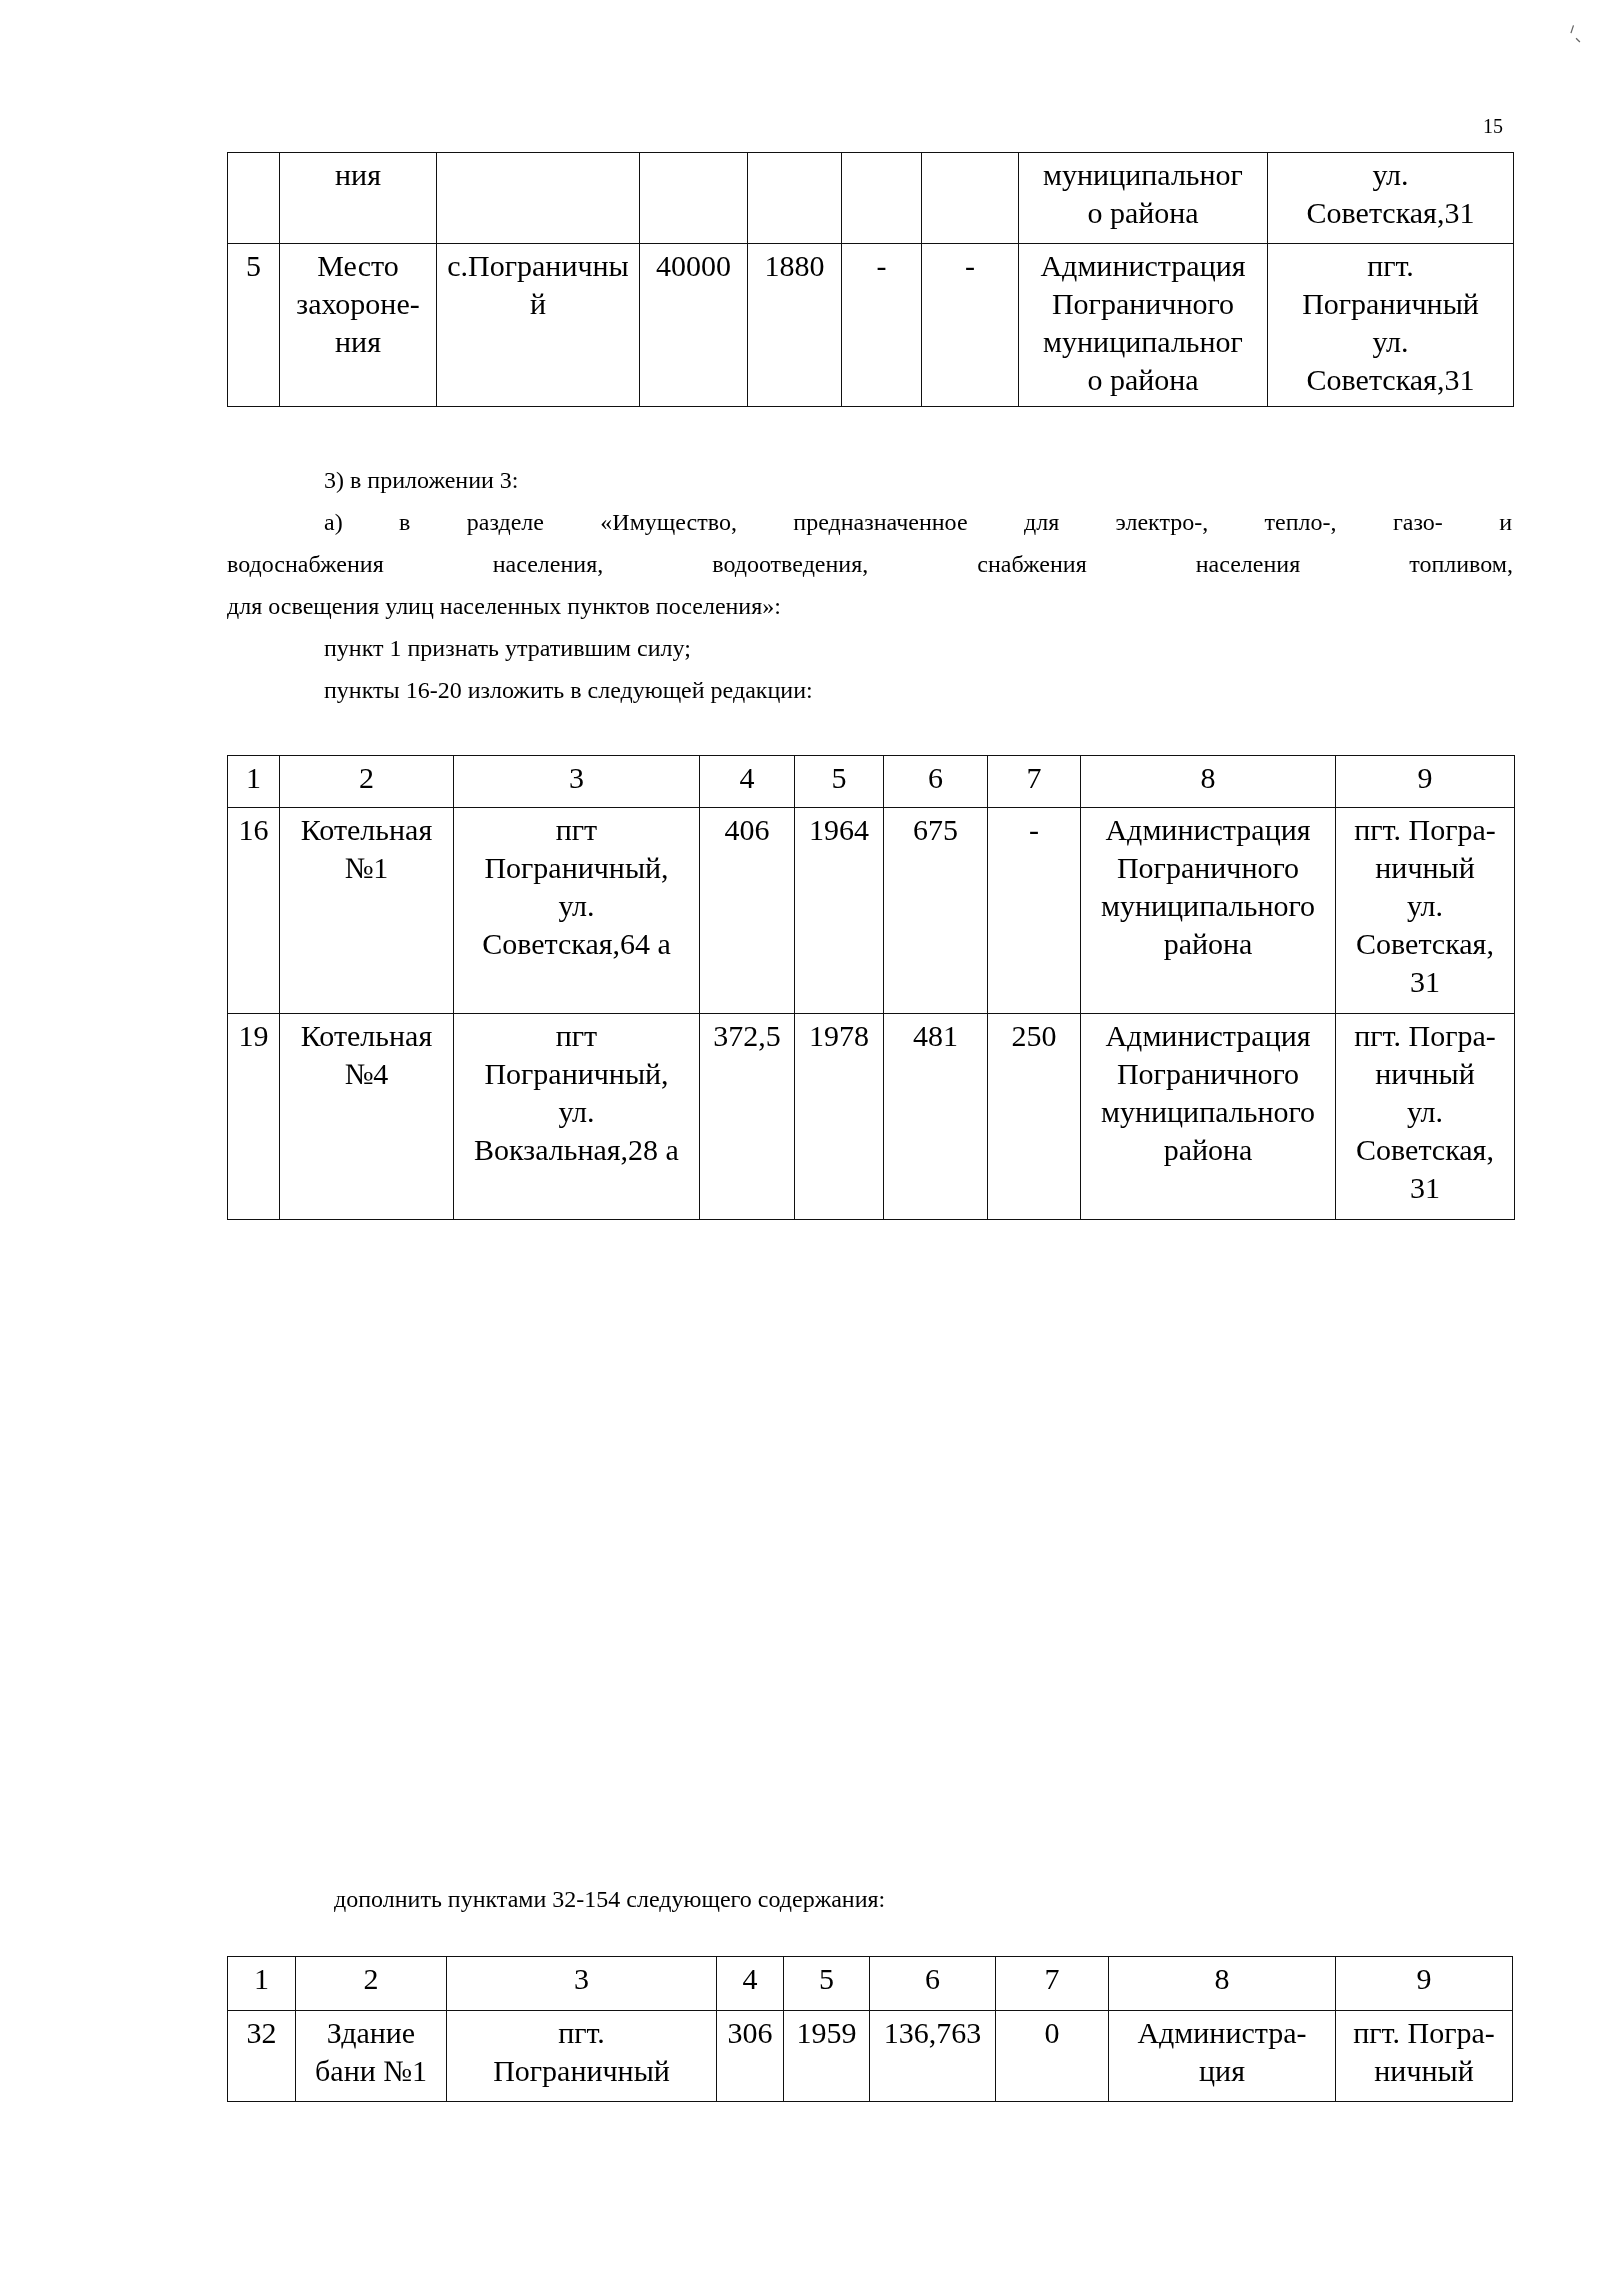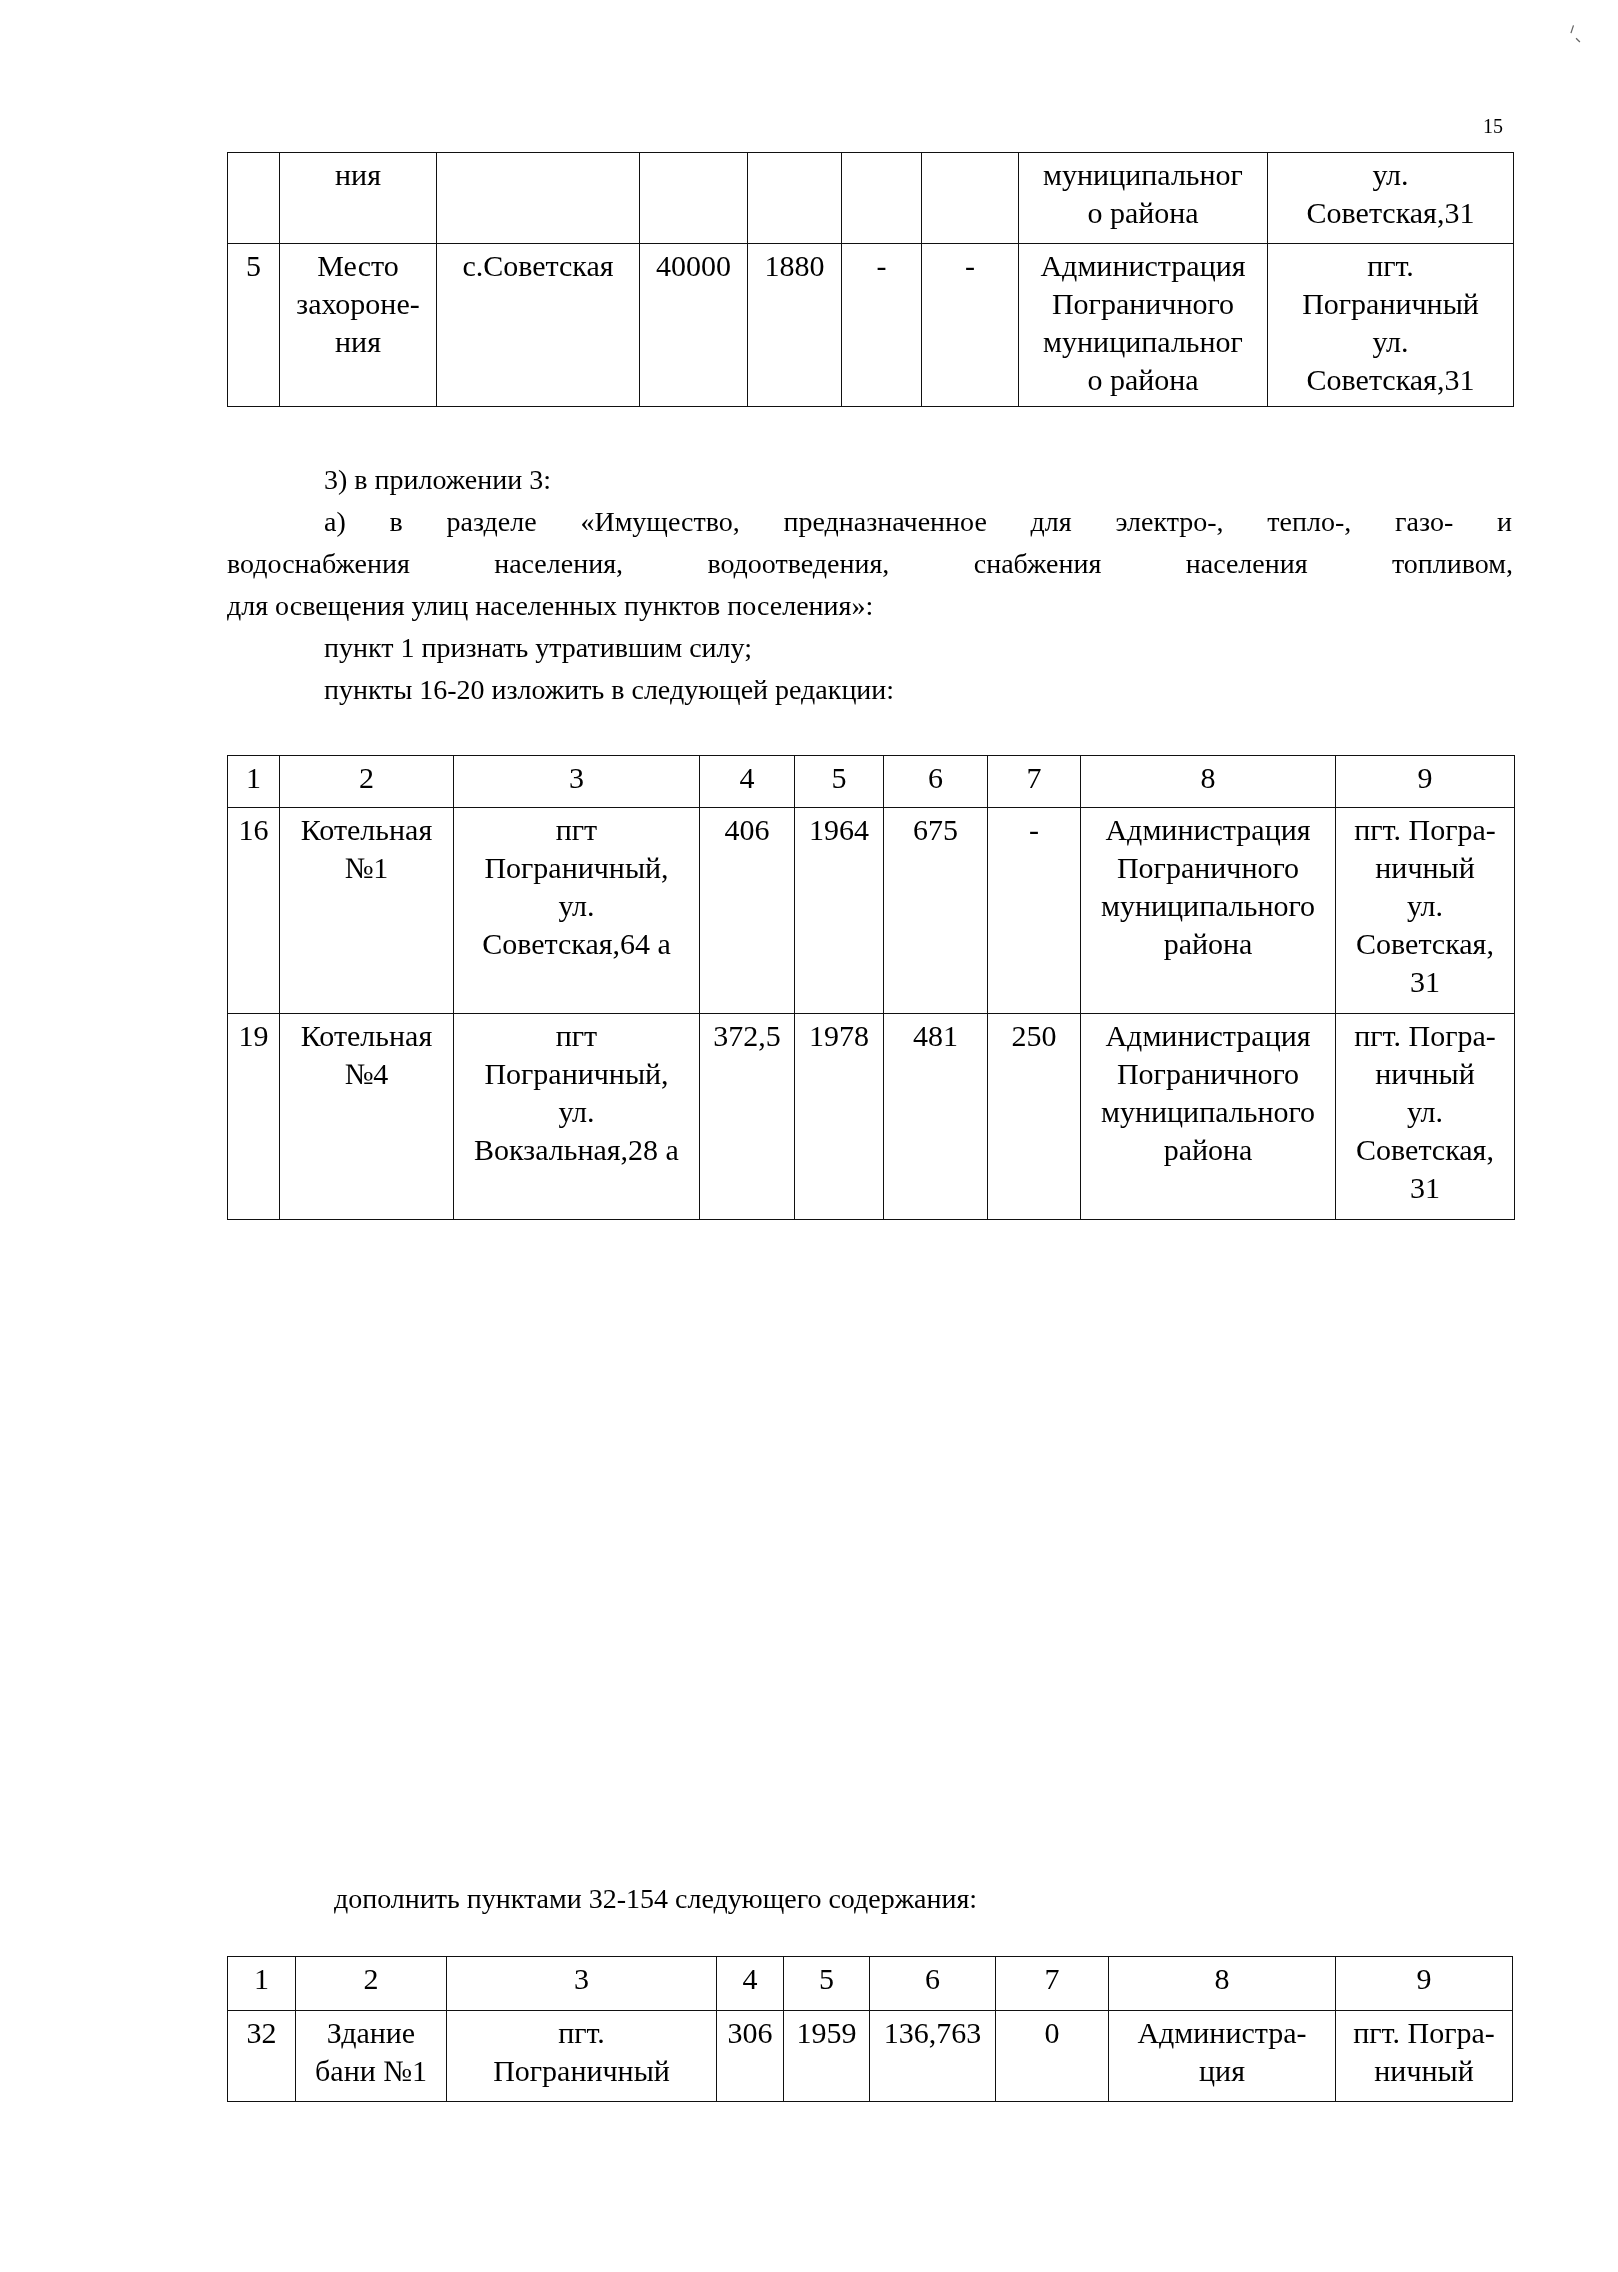--- a/index.html
+++ b/index.html
@@ -3,21 +3,21 @@
 <meta charset="utf-8">
 <style>
   html, body { margin:0; padding:0; background:#ffffff; }
   body { width:1618px; height:2273px; position:relative; overflow:hidden;
          font-family:"Liberation Serif", "DejaVu Serif", serif; color:#000; }
   .page-number { position:absolute; left:1483px; top:115px; font-size:20px; }
   table.doc { position:absolute; border-collapse:collapse; table-layout:fixed; font-size:30px; line-height:38px; }
   table.doc td { border:1.9px solid #111; vertical-align:top; padding:2.6px 3.9px; word-wrap:break-word; }
   td.c { text-align:center; }
   td.l { text-align:center; }
-  .para { position:absolute; font-size:28px; line-height:42px; }
+  .para { position:absolute; font-size:24px; line-height:42px; }
   .p-indent { position:absolute; left:324px; }
   .p-full { position:absolute; left:227px; width:1286px; text-align:justify; text-align-last:justify; }
   .ml { white-space:pre-line; }
   .speck { position:absolute; left:1567px; top:19.4px; width:19.4px; height:32px; }
 </style>
 </head>
 <body>
 
 <div class="page-number">15</div>
 
@@ -49,21 +49,21 @@
     <td class="c ml">муниципальног
 о района</td>
     <td class="c ml">ул.
 Советская,31</td>
   </tr>
   <tr style="height:163px;">
     <td class="l ml">5</td>
     <td class="l ml">Место
 захороне-
 ния</td>
-    <td class="l ml">с.Советская</td>
+    <td class="l ml">с.Пограничный</td>
     <td class="c ml">40000</td>
     <td class="l ml">1880</td>
     <td class="c ml">-</td>
     <td class="c ml">-</td>
     <td class="c ml">Администрация
 Пограничного
 муниципальног
 о района</td>
     <td class="c ml">пгт.
 Пограничный

